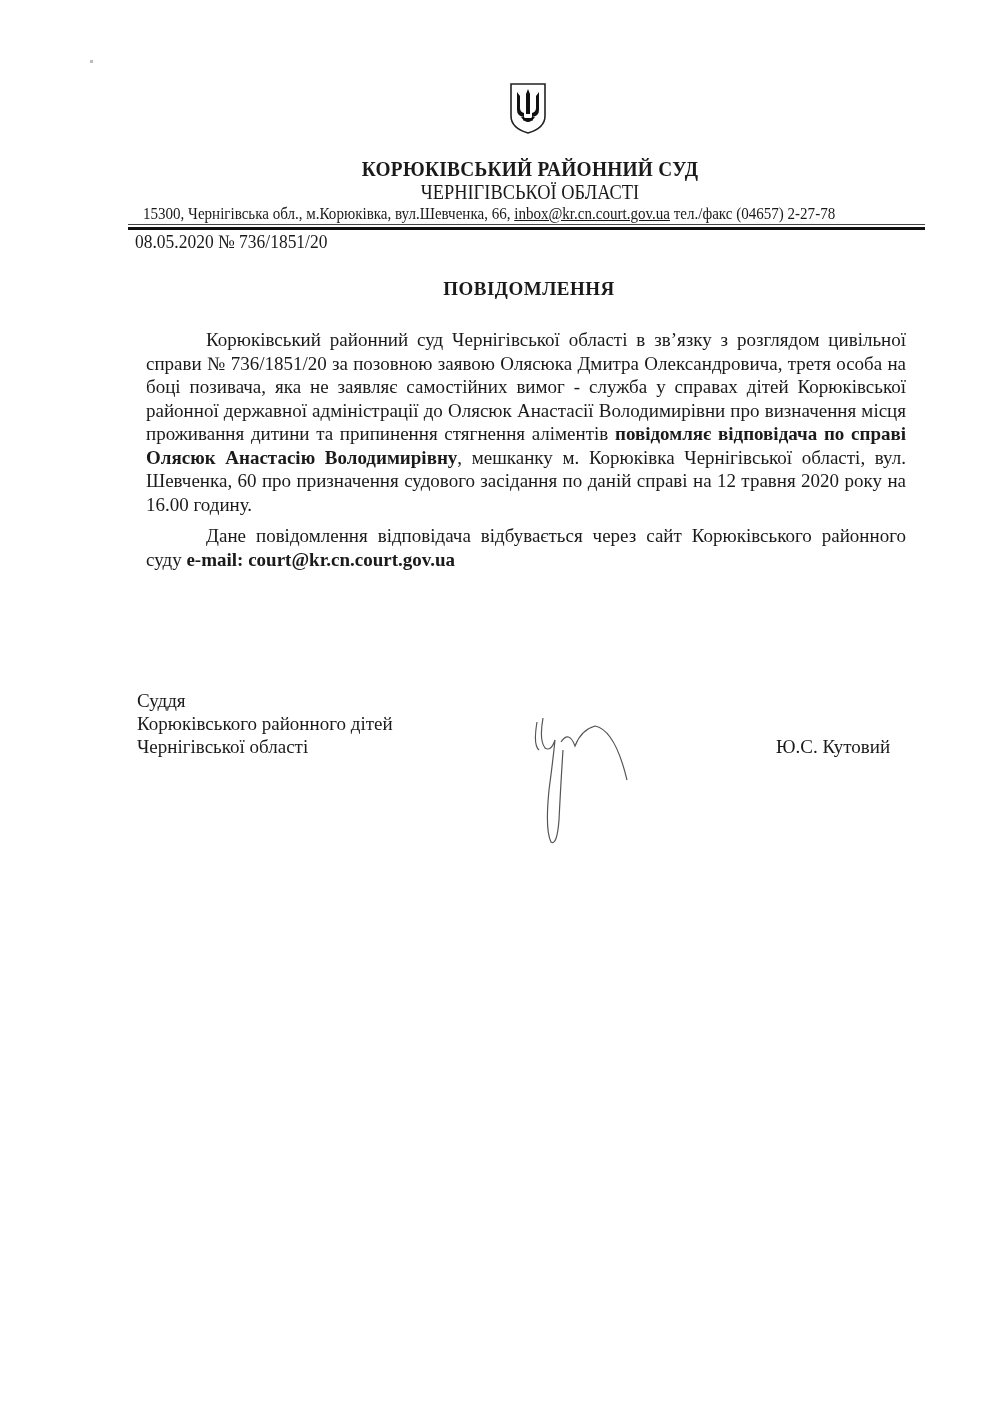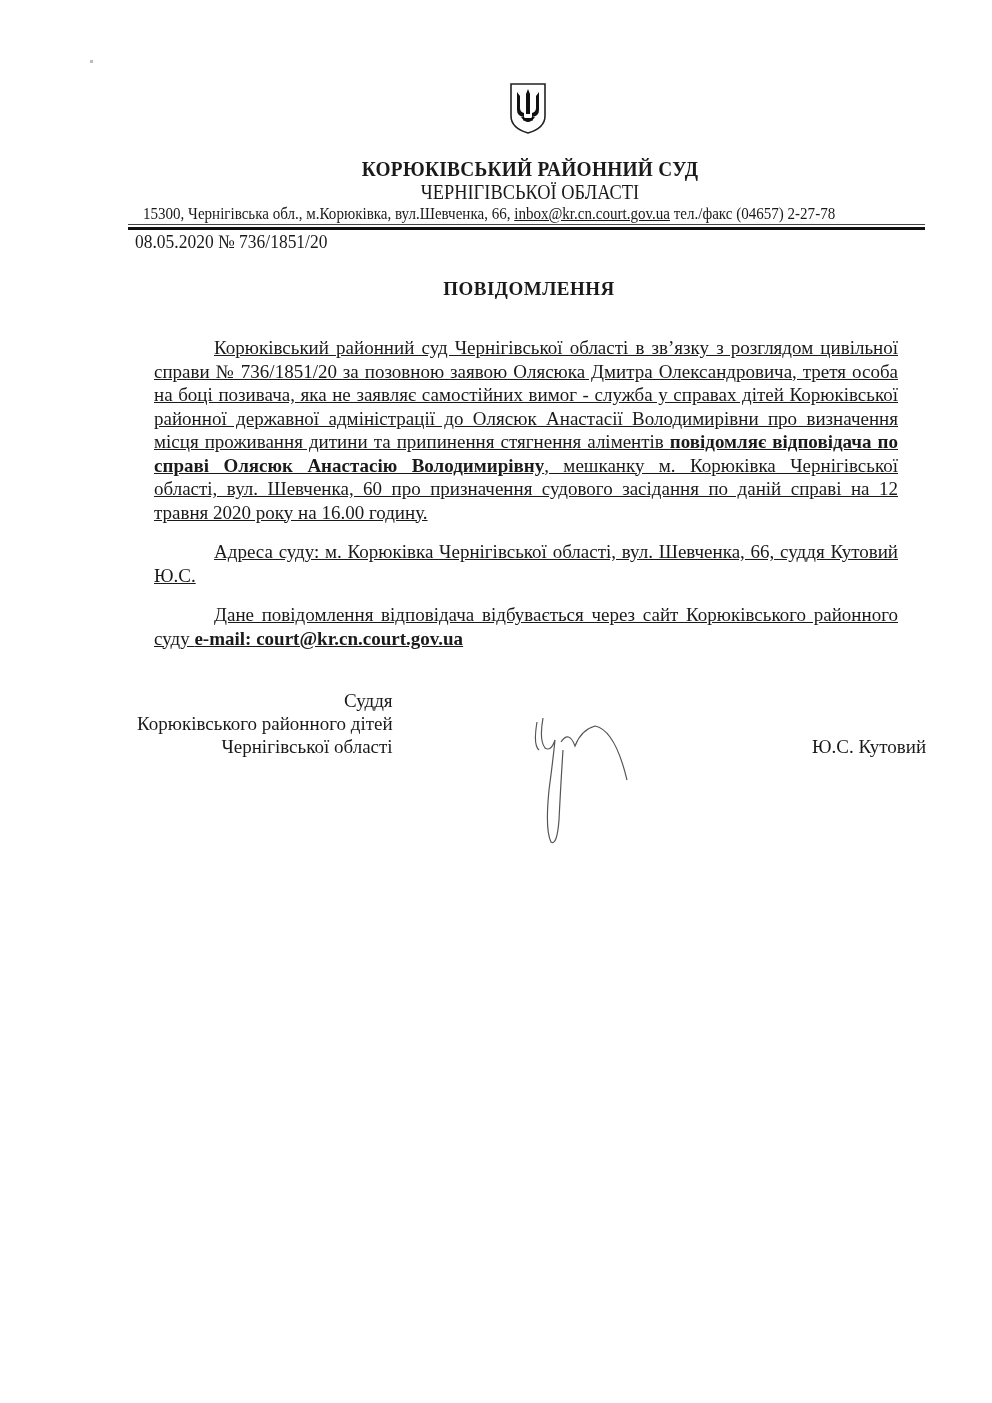--- a/index.html
+++ b/index.html
@@ -14,24 +14,24 @@
              transform:scaleX(0.94); transform-origin:left; }
   .address .email { text-decoration:underline; }
   .rule-thin { position:absolute; left:128px; width:797px; top:224px; height:1px; background:#444; }
   .rule-thick { position:absolute; left:128px; width:797px; top:227px; height:3px; background:#111; }
   .ref { position:absolute; left:135px; top:231px; font-size:19px; white-space:nowrap;
          transform:scaleX(0.92); transform-origin:left; }
   .title { position:absolute; left:0; width:1058px; top:278px; text-align:center;
            font-size:19px; font-weight:bold; letter-spacing:0.5px; }
   .body { position:absolute; left:138px; width:776px; top:320px; font-size:19px; line-height:23.5px;
           text-align:justify; }
-  .body p { margin:16px; text-indent:60px;text-decoration:underline; }
+  .body p { margin:8px; text-indent:60px; }
   .body b { font-weight:bold; }
-  .sig-block { position:absolute; left:137px; top:689px; font-size:19px; line-height:23px;text-align:right; }
-  .sig-name { position:absolute; left:776px; top:736px; font-size:19px;margin-left:36px; }
+  .sig-block { position:absolute; left:137px; top:689px; font-size:19px; line-height:23px; }
+  .sig-name { position:absolute; left:776px; top:736px; font-size:19px; }
   .signature { position:absolute; left:525px; top:700px; width:115px; height:150px; }
   .speck { position:absolute; left:90px; top:60px; width:3px; height:3px; background:#bbb; }
 </style>
 </head>
 <body>
 
 <div class="speck"></div>
 
 <svg class="emblem" viewBox="0 0 42 56">
   <path d="M4 4 H38 V36 Q38 48 21 53 Q4 48 4 36 Z" fill="none" stroke="#222" stroke-width="1.6"></path>
@@ -47,21 +47,20 @@
 <div class="address"><span>15300, Чернігівська обл., м.Корюківка, вул.Шевченка, 66, </span><span class="email">inbox@kr.cn.court.gov.ua</span><span> тел./факс (04657) 2-27-78</span></div>
 <div class="rule-thin"></div>
 <div class="rule-thick"></div>
 
 <div class="ref">08.05.2020 № 736/1851/20</div>
 
 <div class="title">ПОВІДОМЛЕННЯ</div>
 
 <div class="body">
   <p><span>Корюківський районний суд Чернігівської області в зв’язку з розглядом цивільної справи № 736/1851/20 за позовною заявою  Олясюка Дмитра Олександровича, третя особа на боці позивача, яка не заявляє самостійних вимог - служба у справах дітей Корюківської районної державної адміністрації до Олясюк Анастасії Володимирівни про визначення місця проживання дитини та припинення стягнення аліментів </span><b>повідомляє відповідача по справі Олясюк Анастасію Володимирівну</b><span>, мешканку м. Корюківка Чернігівської області, вул. Шевченка, 60 про призначення судового засідання по даній справі на 12 травня 2020 року на 16.00 годину.</span></p>
-  <p>Адреса суду: м. Корюківка Чернігівської області, вул. Шевченка, 66, суддя Кутовий Ю.С.</p>
   <p><span>Дане повідомлення відповідача відбувається через сайт Корюківського районного суду </span><b>e-mail: court@kr.cn.court.gov.ua</b></p>
 </div>
 
 <div class="sig-block">
   <div>Суддя</div>
   <div>Корюківського районного дітей</div>
   <div>Чернігівської області</div>
 </div>
 
 <svg class="signature" viewBox="0 0 115 150">

